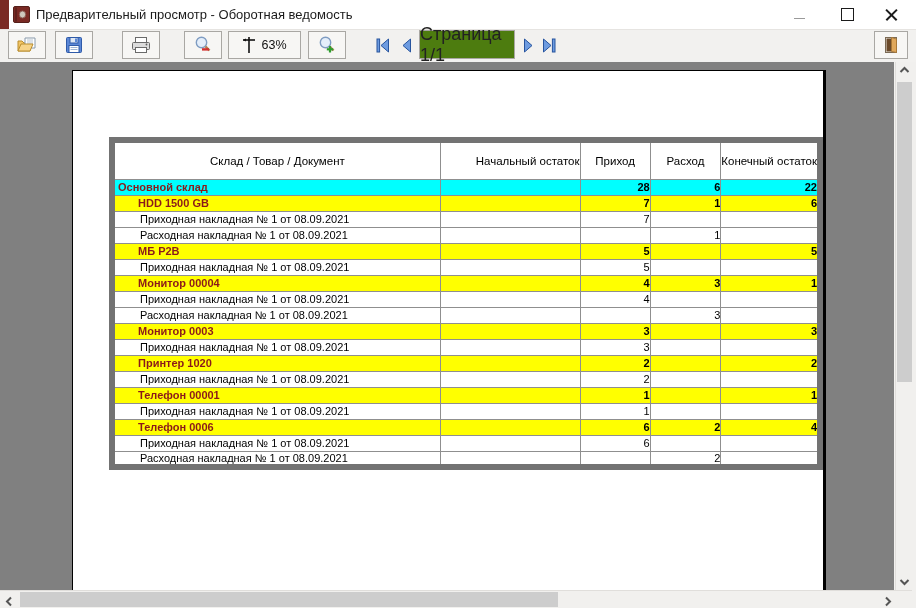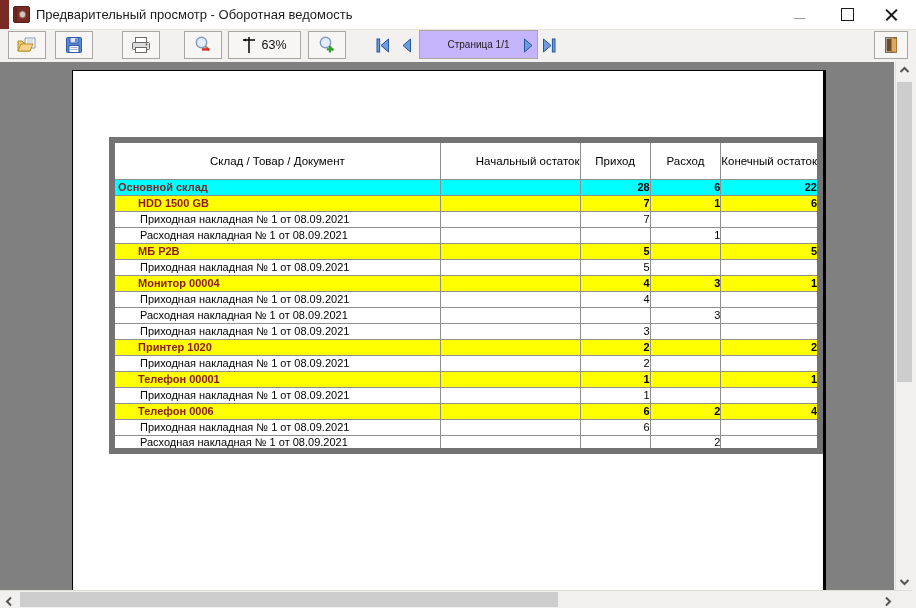--- a/index.html
+++ b/index.html
@@ -21,22 +21,22 @@
   .glyph-min{width:11px;height:0;border-top:1px solid #9a9a9a;margin-top:8px;}
   .glyph-max{width:11px;height:11px;border:1.4px solid #1b1b1b;}
   .glyph-close{position:relative;width:13px;height:13px;}
   .glyph-close:before,.glyph-close:after{content:"";position:absolute;left:-1px;top:6px;width:15px;height:1.6px;background:#1b1b1b;}
   .glyph-close:before{transform:rotate(45deg);} .glyph-close:after{transform:rotate(-45deg);}
 
   
   .toolbar{position:absolute;left:0;top:30px;width:916px;height:32px;background:#f2f1ef;}
   .tbtn{position:absolute;top:1px;height:28px;background:#f7f6f4;border:1px solid #a9a7a3;display:flex;align-items:center;justify-content:center;box-sizing:border-box;}
   .flat{background:transparent;border:none;}
-  .pagebox{position:absolute;top:0;left:419px;width:119px;height:29px;background:#c4b5fd;border:1px solid #a9a7a3;box-sizing:border-box;
-    display:flex;align-items:center;justify-content:center;font-size:10px;color:#222;}
+  .pagebox{position:absolute;top:0;left:419px;width:96px;height:29px;background:#4d7c0f;border:1px solid #a9a7a3;box-sizing:border-box;
+    display:flex;align-items:center;justify-content:center;font-size:18px;color:#222;}
   .zoombox{position:absolute;top:1px;left:228px;width:73px;height:28px;background:#f7f6f4;border:1px solid #a9a7a3;box-sizing:border-box;
     display:flex;align-items:center;justify-content:center;gap:5px;font-size:12.5px;color:#111;}
 
   
   .content{position:absolute;left:0;top:62px;width:894px;height:528px;background:#808080;overflow:hidden;}
   .page{position:absolute;left:72px;top:8px;width:750px;height:760px;background:#ffffff;
     border:1px solid #000;border-right-width:3px;box-sizing:content-box;}
 
   .report-title{position:absolute;left:36px;top:33px;width:681px;text-align:center;
     font-size:13px;font-weight:bold;color:#8b1a1a;}
@@ -253,20 +253,27 @@
               <td class="c-num"></td>
               <td class="c-num"></td>
             </tr>
             <tr class="row-document">
               <td class="c-label">Расходная накладная № 1 от 08.09.2021</td>
               <td class="c-num"></td>
               <td class="c-num"></td>
               <td class="c-num">3</td>
               <td class="c-num"></td>
             </tr>
+            <tr class="row-product">
+              <td class="c-label">Монитор 0003</td>
+              <td class="c-num"></td>
+              <td class="c-num">3</td>
+              <td class="c-num"></td>
+              <td class="c-num">3</td>
+            </tr>
             <tr class="row-document">
               <td class="c-label">Приходная накладная № 1 от 08.09.2021</td>
               <td class="c-num"></td>
               <td class="c-num">3</td>
               <td class="c-num"></td>
               <td class="c-num"></td>
             </tr>
             <tr class="row-product">
               <td class="c-label">Принтер 1020</td>
               <td class="c-num"></td>

